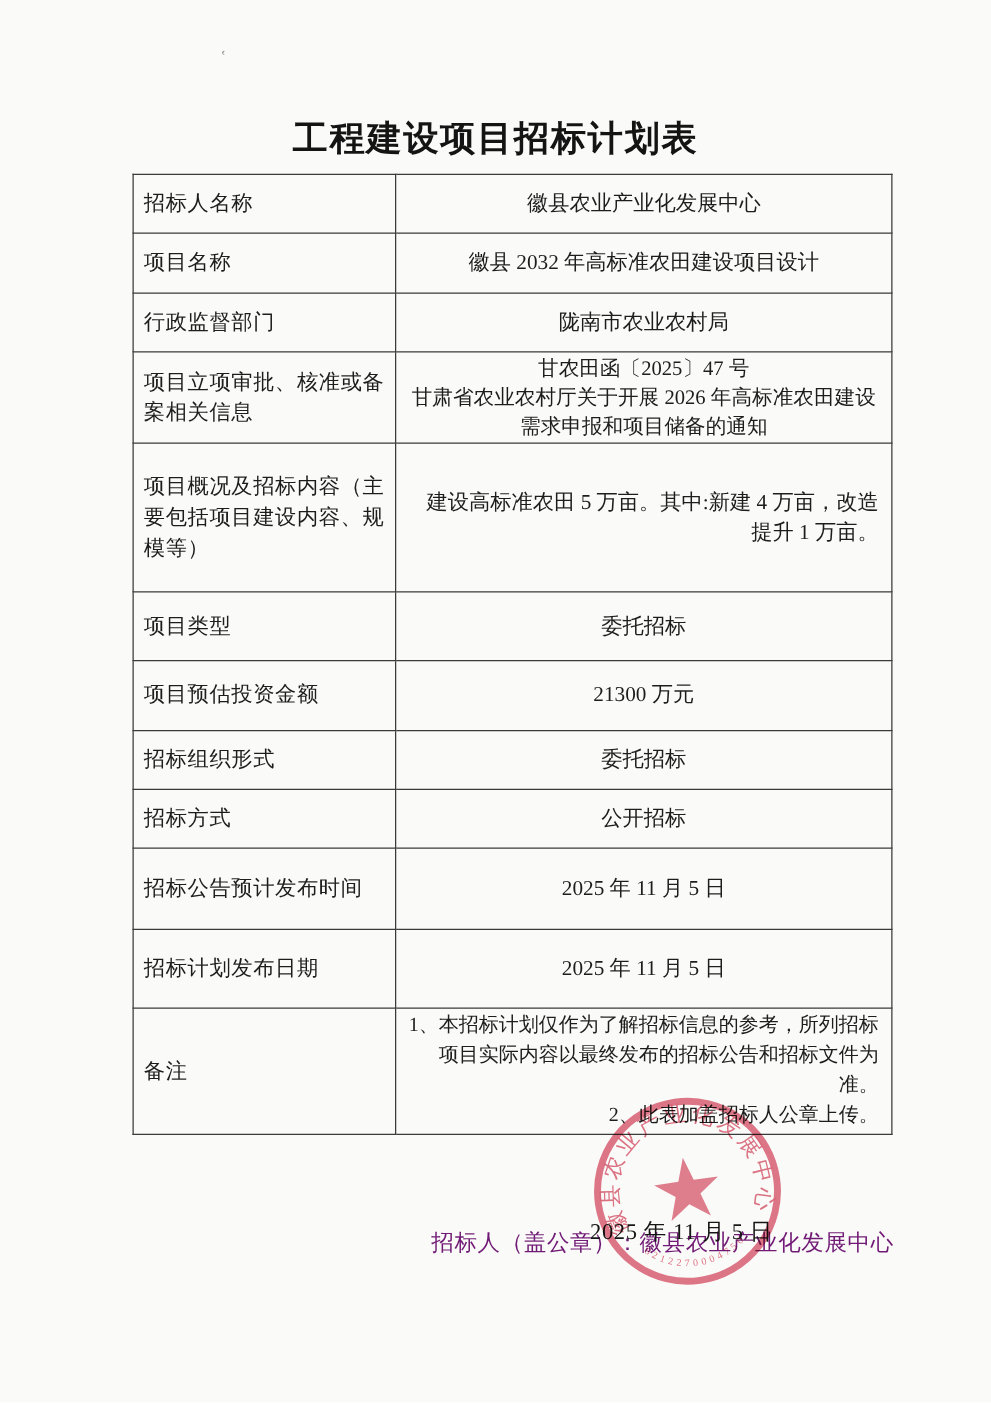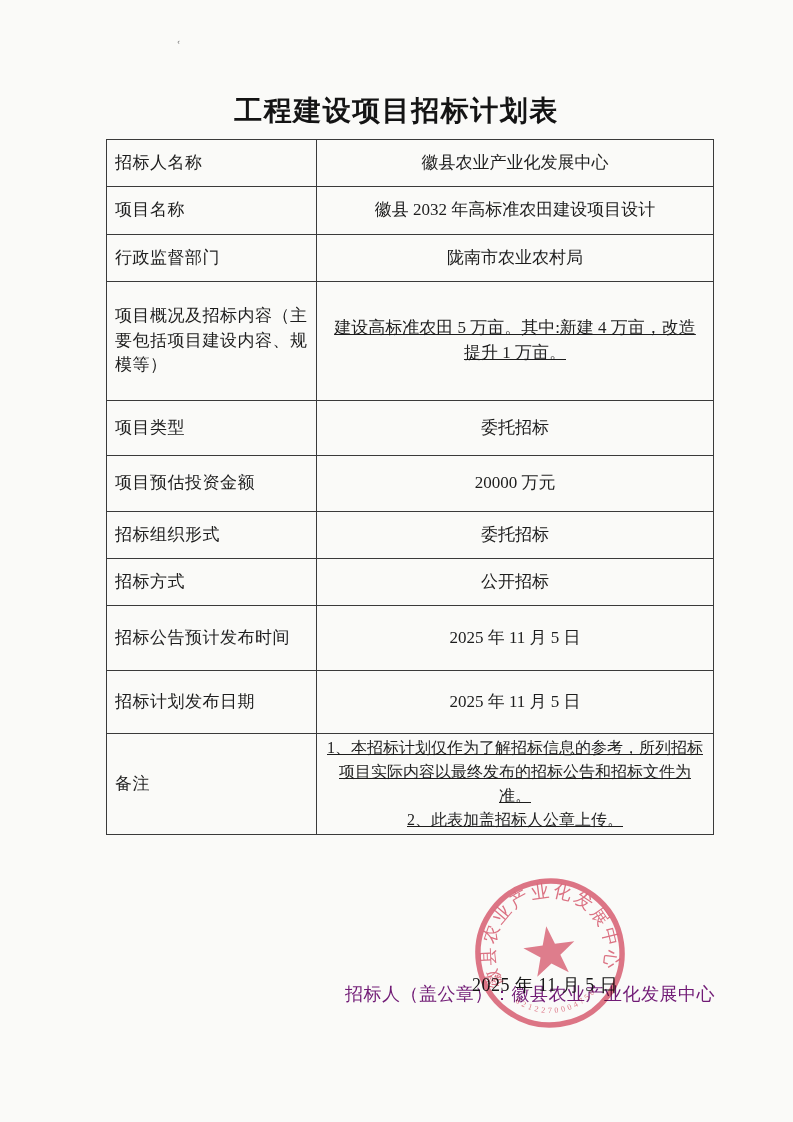--- a/index.html
+++ b/index.html
@@ -38,22 +38,21 @@
     padding:2px 8px;
     letter-spacing:0.5px;
   }
   td.value{
     width:376px;
     text-align:center;
     padding:2px 10px;
     white-space:pre-line;
   }
   td.value.left{
-    text-align:center;
-    text-decoration:underline;
+    text-align:right;
   }
   tr.r4 td.value{font-size:16.5px;line-height:1.38;}
   tr.r12 td.value{font-size:16px;line-height:1.5;}
   .sign-line{
     position:absolute;left:345px;top:982px;
     font-size:18px;letter-spacing:0.5px;color:#701a75;
     z-index:1;
   }
   .sign-date{
     position:absolute;left:472px;top:973px;
@@ -87,31 +86,36 @@
         <td class="value">徽县农业产业化发展中心</td>
       </tr>
       <tr style="height:48px">
         <td class="label">项目名称</td>
         <td class="value">徽县 2032 年高标准农田建设项目设计</td>
       </tr>
       <tr style="height:47px">
         <td class="label">行政监督部门</td>
         <td class="value">陇南市农业农村局</td>
       </tr>
+      <tr class="r4" style="height:66px">
+        <td class="label">项目立项审批、核准或备案相关信息</td>
+        <td class="value">甘农田函〔2025〕47 号
+甘肃省农业农村厅关于开展 2026 年高标准农田建设需求申报和项目储备的通知</td>
+      </tr>
       <tr style="height:119px">
         <td class="label">项目概况及招标内容（主要包括项目建设内容、规模等）</td>
         <td class="value left">建设高标准农田 5 万亩。其中:新建 4 万亩，改造提升 1 万亩。</td>
       </tr>
       <tr style="height:55px">
         <td class="label">项目类型</td>
         <td class="value">委托招标</td>
       </tr>
       <tr style="height:56px">
         <td class="label">项目预估投资金额</td>
-        <td class="value">20000 万元</td>
+        <td class="value">21300 万元</td>
       </tr>
       <tr style="height:47px">
         <td class="label">招标组织形式</td>
         <td class="value">委托招标</td>
       </tr>
       <tr style="height:47px">
         <td class="label">招标方式</td>
         <td class="value">公开招标</td>
       </tr>
       <tr style="height:65px">

